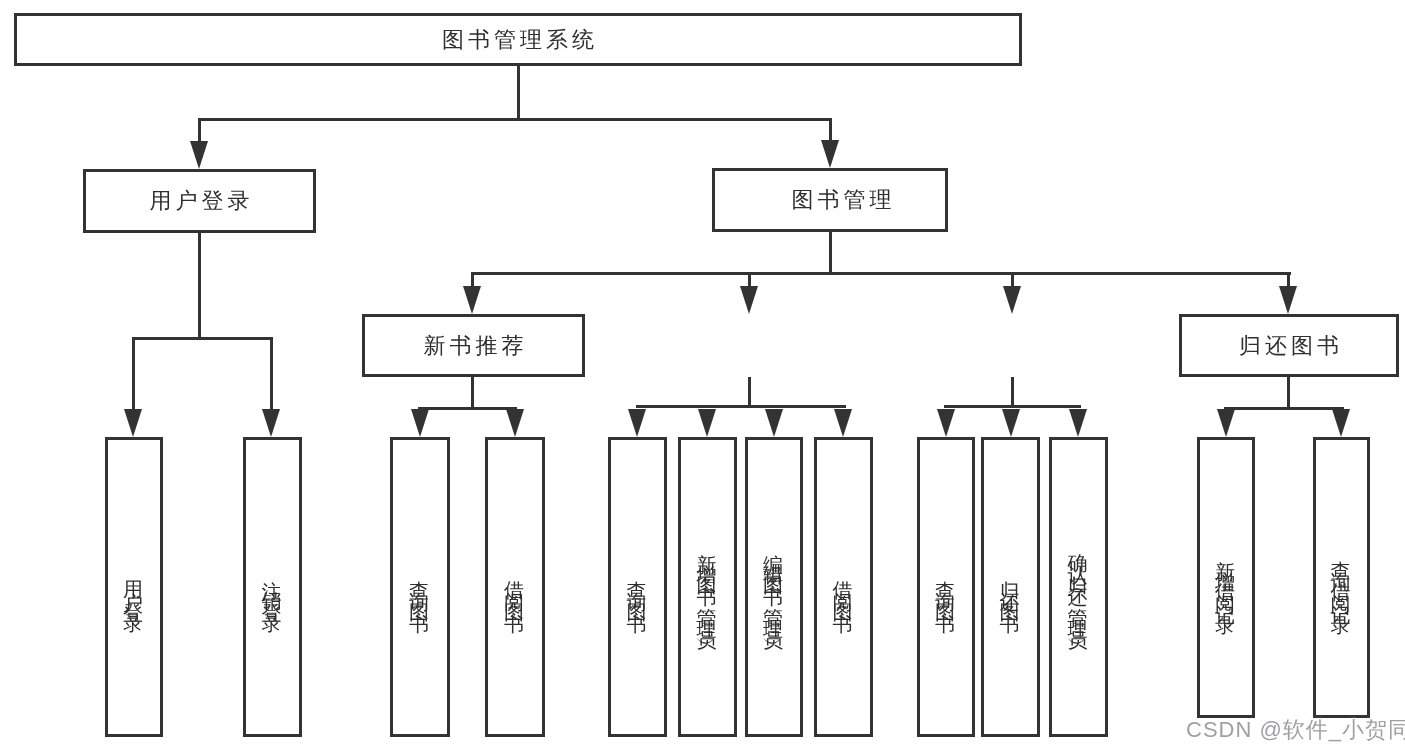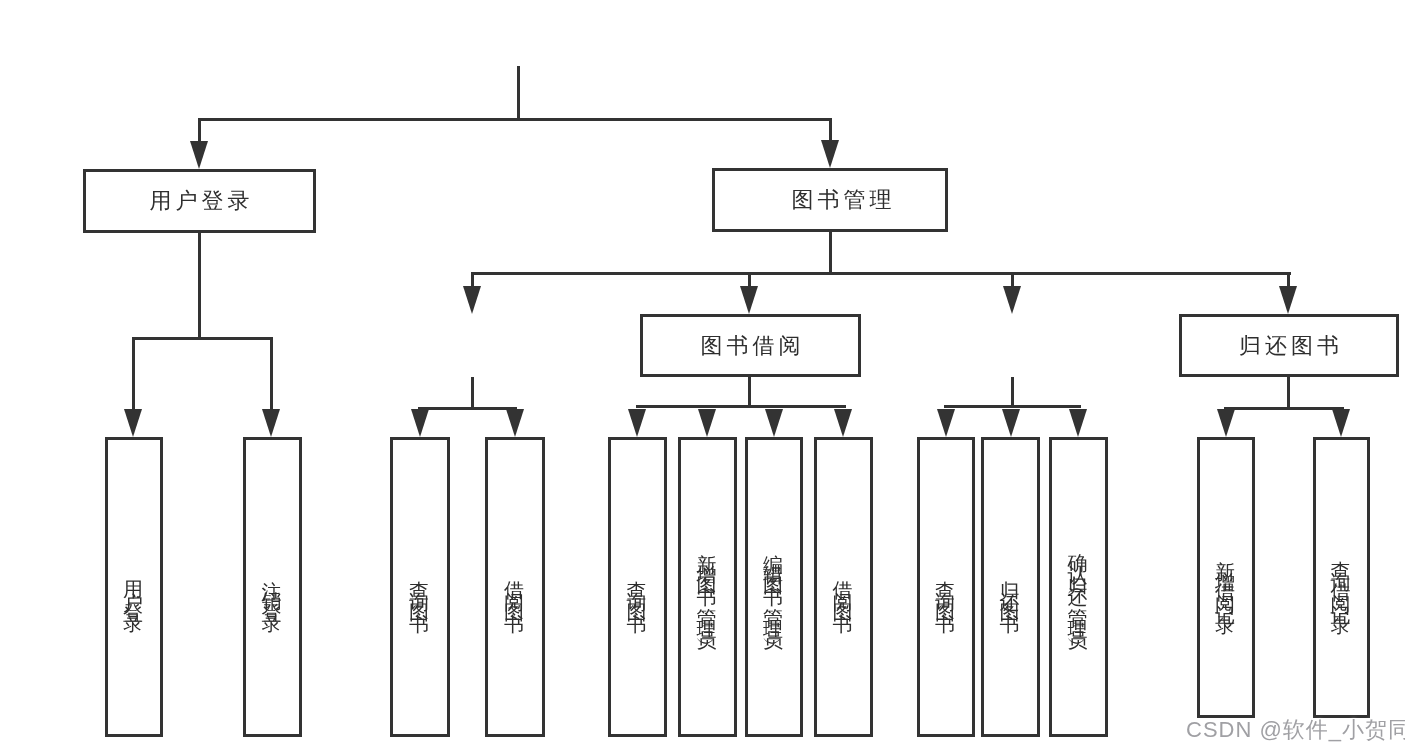--- a/index.html
+++ b/index.html
@@ -117,25 +117,26 @@
   <div class="ln" style="left:944px;top:405px;width:137px;height:3px;"></div>
   <div class="arr" style="left:937px;top:409px;"></div>
   <div class="arr" style="left:1002px;top:409px;"></div>
   <div class="arr" style="left:1069px;top:409px;"></div>
 
   <div class="ln" style="left:1287px;top:377px;width:3px;height:30px;"></div>
   <div class="ln" style="left:1224px;top:407px;width:120px;height:3px;"></div>
   <div class="arr" style="left:1217px;top:409px;"></div>
   <div class="arr" style="left:1332px;top:409px;"></div>
 
+  <div class="node b-root">图书管理系统</div>
 
   <div class="node b-l2-0">用户登录</div>
   <div class="node b-l2-1">图书管理</div>
 
-  <div class="node b-l3-1">图书借阅</div>
+  <div class="node b-l3-0">新书推荐</div>
   <div class="node b-l3-3">归还图书</div>
 
   <div class="vnode leaf g1-0">
       <span>用户登录</span>
     </div>
   <div class="vnode leaf g1-1">
       <span>注销登录</span>
     </div>
 
   <div class="vnode leaf g2-0">

